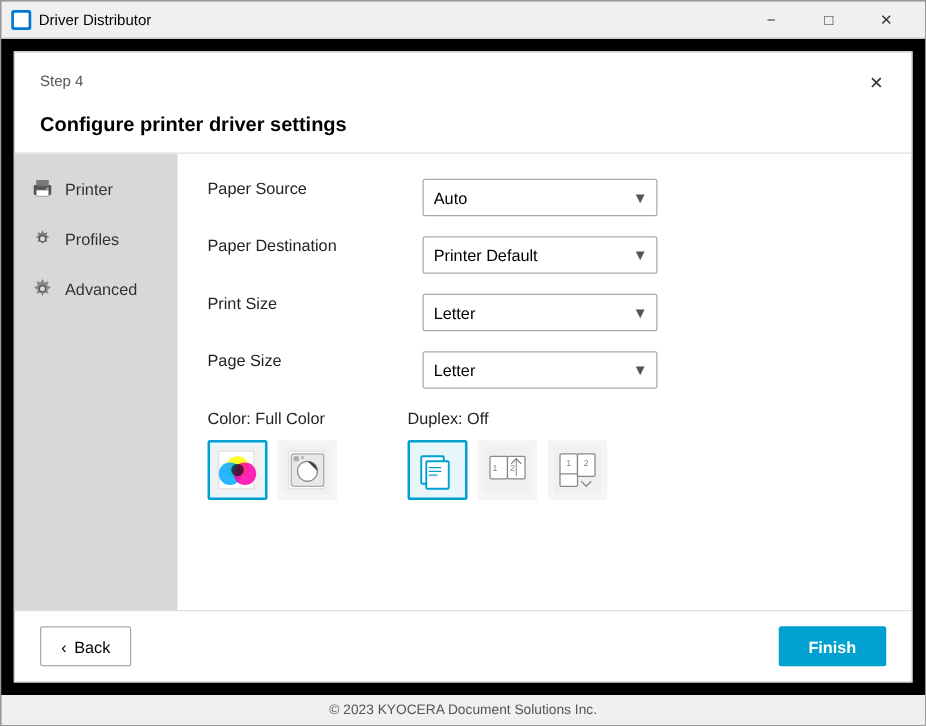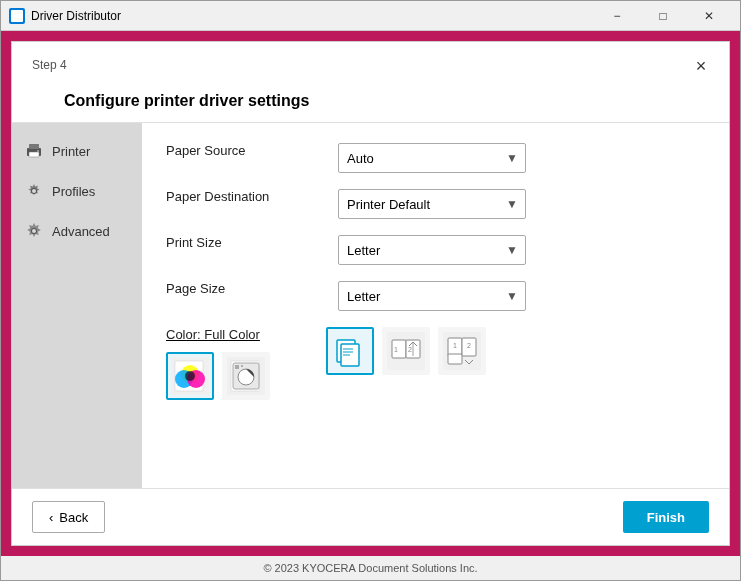--- a/index.html
+++ b/index.html
@@ -11,21 +11,21 @@
       justify-content: center;
       align-items: center;
       width: 741px;
       height: 581px;
       overflow: hidden;
     }
 
     .window {
       width: 741px;
       height: 581px;
-      background: #be185d;
+      background: #000000;
       border: 1px solid #999;
       position: relative;
       display: flex;
       flex-direction: column;
     }
 
     .title-bar {
       background: #f0f0f0;
       height: 30px;
       display: flex;
@@ -97,21 +97,20 @@
     .dialog-step {
       font-size: 12px;
       color: #555;
       margin-bottom: 20px;
     }
 
     .dialog-title {
       font-size: 16px;
       font-weight: 600;
       color: #000;
-      margin-left: 32px;
     }
 
     .dialog-close {
       position: absolute;
       top: 12px;
       right: 16px;
       width: 24px;
       height: 24px;
       border: none;
       background: transparent;
@@ -214,21 +213,20 @@
     }
 
     .options-section {
       margin-top: 8px;
     }
 
     .options-row {
       display: flex;
       gap: 56px;
       margin-top: 4px;
-      text-decoration: underline;
     }
 
     .option-group {
       display: flex;
       flex-direction: column;
       gap: 6px;
     }
 
     .option-label {
       font-size: 13px;
@@ -456,20 +454,21 @@
                       <circle cx="19" cy="20" r="8" fill="white" stroke="#888" stroke-width="1"></circle>
                       <path d="M19 12 A8 8 0 0 1 27 20" fill="#444"></path>
                       <rect x="8" y="8" width="4" height="4" rx="0.5" fill="#aaa"></rect>
                       <rect x="14" y="8" width="2" height="2" rx="0.5" fill="#aaa"></rect>
                     </svg>
                   </button>
                 </div>
               </div>
 
               <div class="option-group">
+                <div class="option-label">Duplex: Off</div>
                 <div class="option-icons">
 
                   <button class="option-icon-btn selected">
                     <svg width="38" height="38" viewBox="0 0 38 38">
                       <rect width="38" height="38" fill="#e8f6fb" rx="1"></rect>
 
                       <rect x="6" y="8" width="18" height="22" rx="1" fill="white" stroke="#00a0d0" stroke-width="1.5"></rect>
                       <rect x="10" y="12" width="18" height="22" rx="1" fill="white" stroke="#00a0d0" stroke-width="1.5"></rect>
                       <line x1="12" y1="17" x2="22" y2="17" stroke="#00a0d0" stroke-width="1"></line>
                       <line x1="12" y1="20" x2="22" y2="20" stroke="#00a0d0" stroke-width="1"></line>

